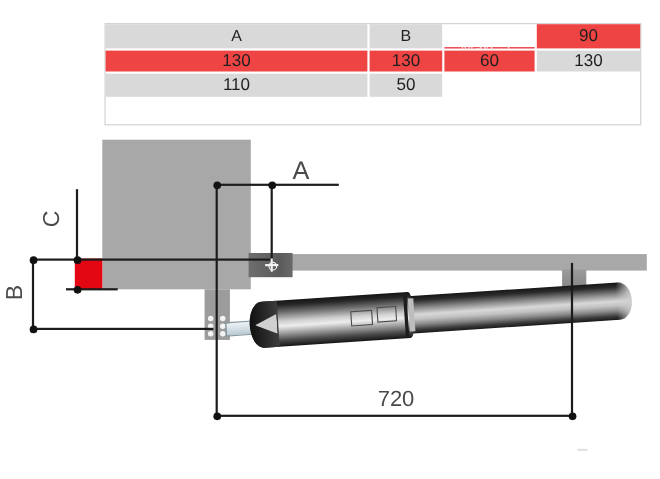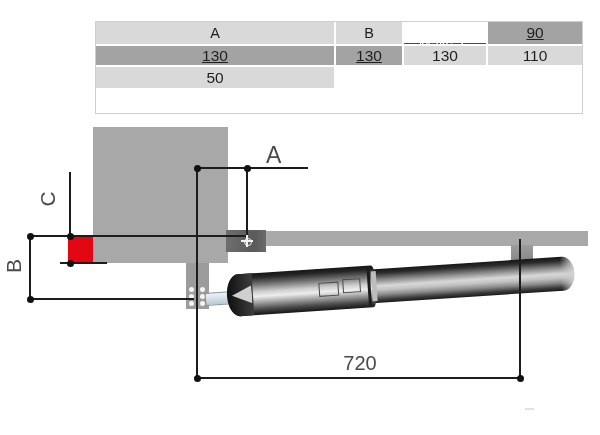--- a/index.html
+++ b/index.html
@@ -8,21 +8,21 @@
 
   
   .dim-table{position:absolute;left:95px;top:21px;width:486px;border:1px solid #cfcfcf;
     display:grid;grid-template-columns:238px 66px 82px 94px;grid-template-rows:22px 19px 21px 23px;
     gap:2px;background:#fff;}
   .cell{display:flex;align-items:center;justify-content:center;color:#1f1f1f;
     font-size:15.5px;white-space:nowrap;overflow:hidden;}
   .t-title{grid-column:1 / span 4;background:#fff;font-weight:bold;font-size:16.5px;color:#111;}
   .hdr{background:#d9d9d9;font-size:14.5px;}
   .hdr-red{background:#e30613;color:#fff;font-size:14.5px;margin-top:21px;}
-  .r-white{background:#a3a3a3;text-decoration:underline;}
+  .r-white{background:#ef4444;}
   .r-gray{background:#d9d9d9;}
 
   
   .shape{position:absolute;}
   .pillar{left:93px;top:127px;width:135px;height:136px;background:#a8a8a8;z-index:1;}
   .red-square{left:68px;top:235px;width:25px;height:28px;background:#e30613;z-index:2;}
   .gate-bar{left:228px;top:231px;width:360px;height:15px;background:#a8a8a8;z-index:1;}
   .bar-bracket{left:226px;top:230px;width:40px;height:22px;
     background:linear-gradient(90deg,#6e6e6e,#5a5a5a 70%,#6a6a6a);z-index:2;}
   .rear-bracket{left:511px;top:245px;width:22px;height:24px;
@@ -76,20 +76,21 @@
 
   <div class="dim-table">
 
     <div class="cell hdr">A</div>
     <div class="cell hdr">B</div>
     <div class="cell hdr-red">Макс. C</div>
 
     <div class="cell r-white">90</div>
     <div class="cell r-white">130</div>
     <div class="cell r-white">130</div>
+    <div class="cell r-white">60</div>
 
     <div class="cell r-gray">130</div>
     <div class="cell r-gray">110</div>
     <div class="cell r-gray">50</div>
   </div>
 
   <div class="shape pillar"></div>
   <div class="shape red-square"></div>
   <div class="shape gate-bar"></div>
   <div class="shape bar-bracket"></div>

